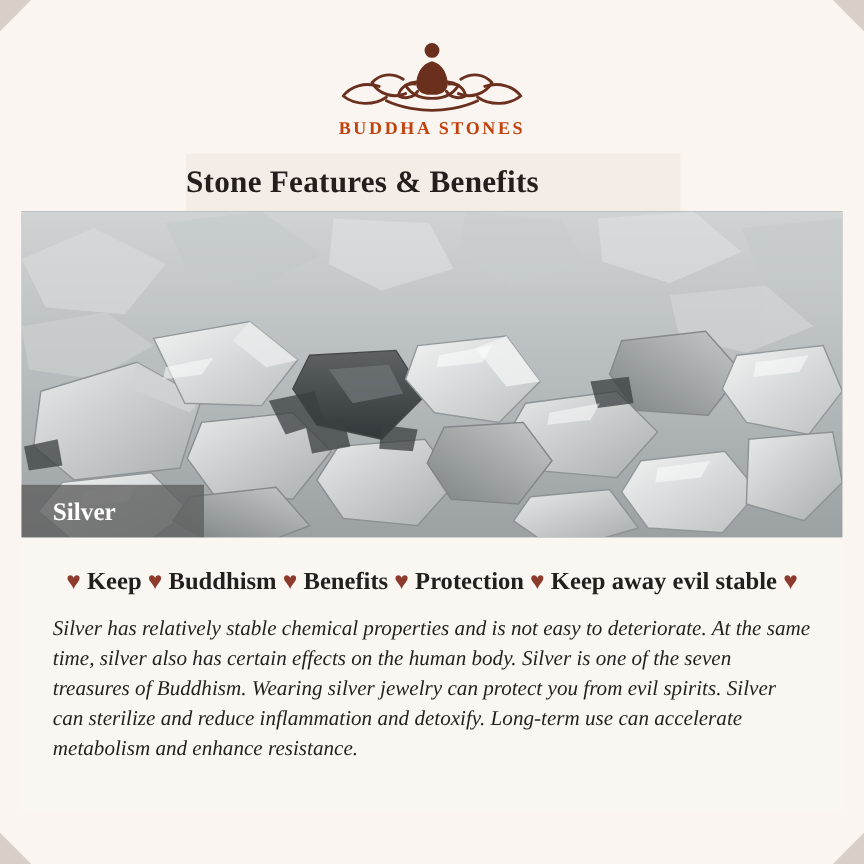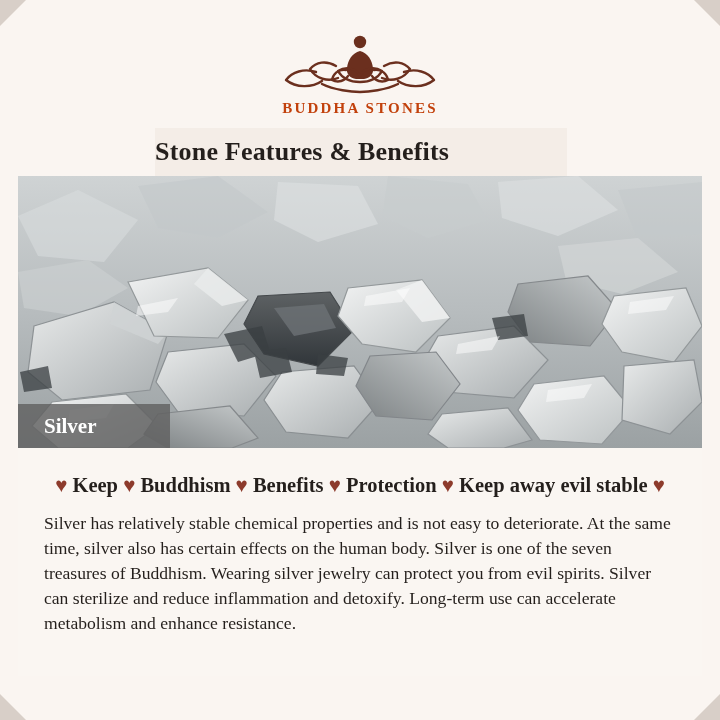--- a/index.html
+++ b/index.html
@@ -145,20 +145,21 @@
   .keywords .heart {
     color: #8d3b2c;
     font-weight: bold;
   }
   .body-copy {
     font-family: "Liberation Serif", serif;
     font-size: 17.6px;
     line-height: 1.42;
     color: #241f1c;
     text-align: left;
+    font-style: italic;
   }
 </style>
 </head>
 <body>
 
 <div class="page">
 
   <div class="corner corner-tl"></div>
   <div class="corner corner-tr"></div>
   <div class="corner corner-bl"></div>

